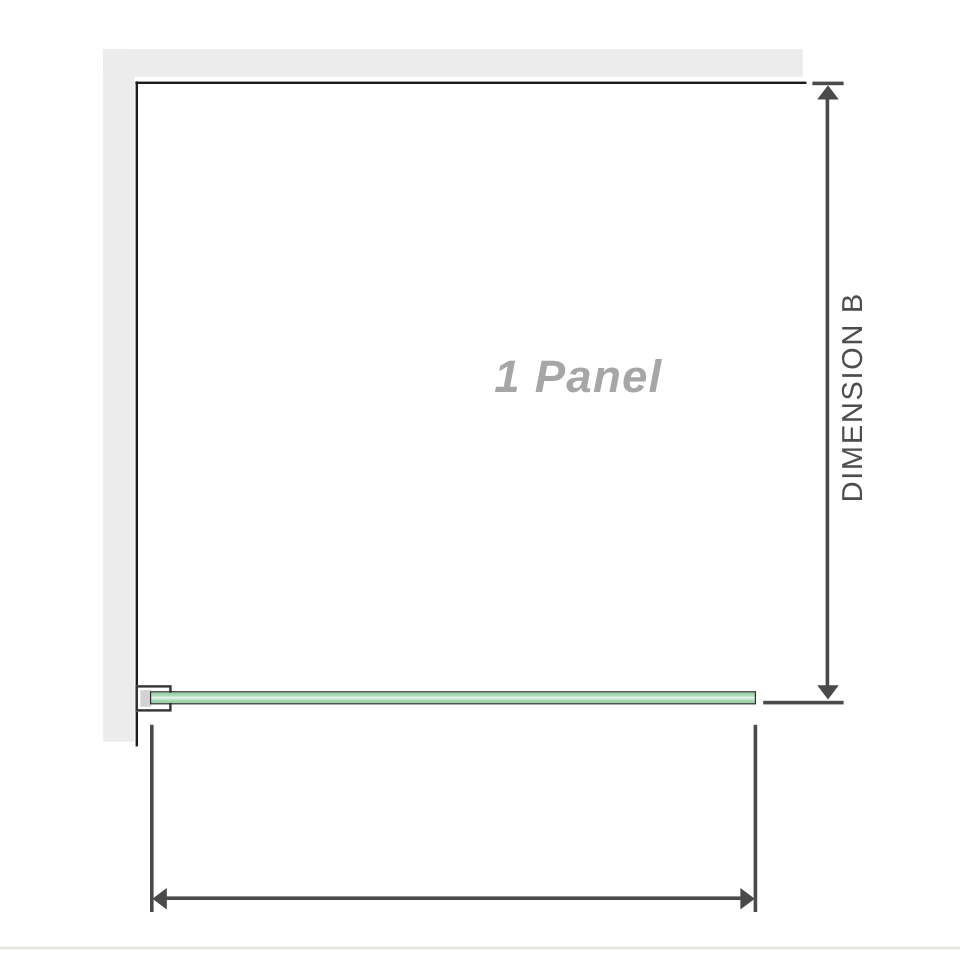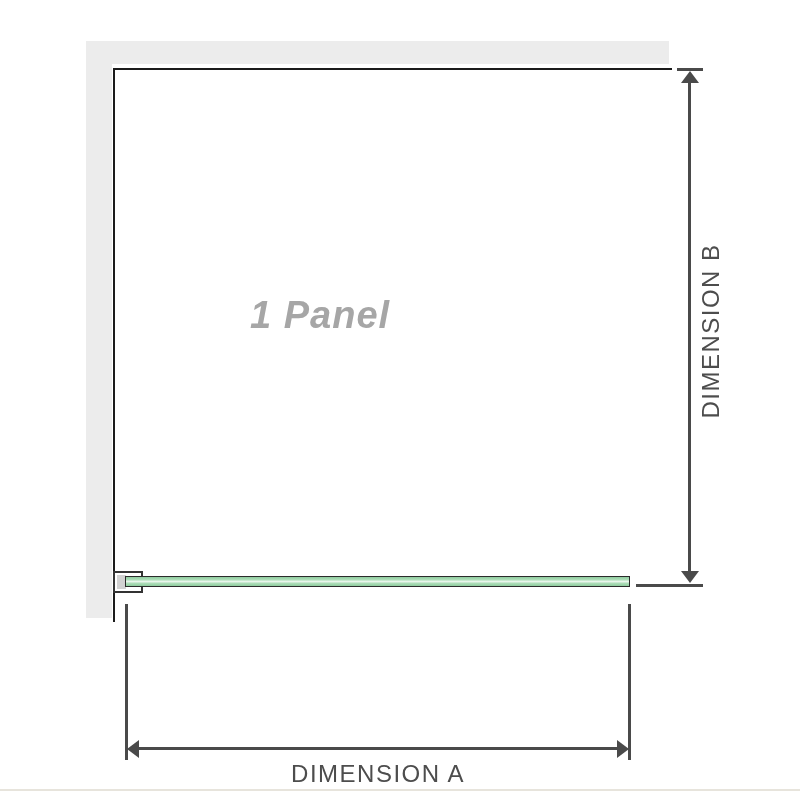--- a/index.html
+++ b/index.html
@@ -30,21 +30,21 @@
   
   .enclosure-outline {
     left: 113px; top: 68px; width: 557px; height: 552px;
     border-top: 2px solid #1b1b1b;
     border-left: 2px solid #1b1b1b;
   }
 
   
   .panel-title {
     left: 250px; top: 292px; width: 302px; height: 46px;
-    text-align: left;
+    text-align: right;
     font-size: 38px;
     font-style: italic;
     font-weight: bold;
     letter-spacing: 1px;
     color: #a6a6a6;
     line-height: 46px;
   }
 
   
   .bracket {
@@ -149,17 +149,16 @@
   <div class="abs dim dimb-line"></div>
   <div class="abs arrow dimb-arrow-down"></div>
   <div class="abs dim dimb-tick-bottom"></div>
   <div class="abs dim-label dimb-label">DIMENSION B</div>
 
   <div class="abs dim dima-ext-left"></div>
   <div class="abs dim dima-ext-right"></div>
   <div class="abs arrow dima-arrow-left"></div>
   <div class="abs dim dima-line"></div>
   <div class="abs arrow dima-arrow-right"></div>
-  <div class="abs dim-label dima-label">DIMENSION A</div>
 
   <div class="abs footer-divider"></div>
 
 </div>
 
 </body></html>

